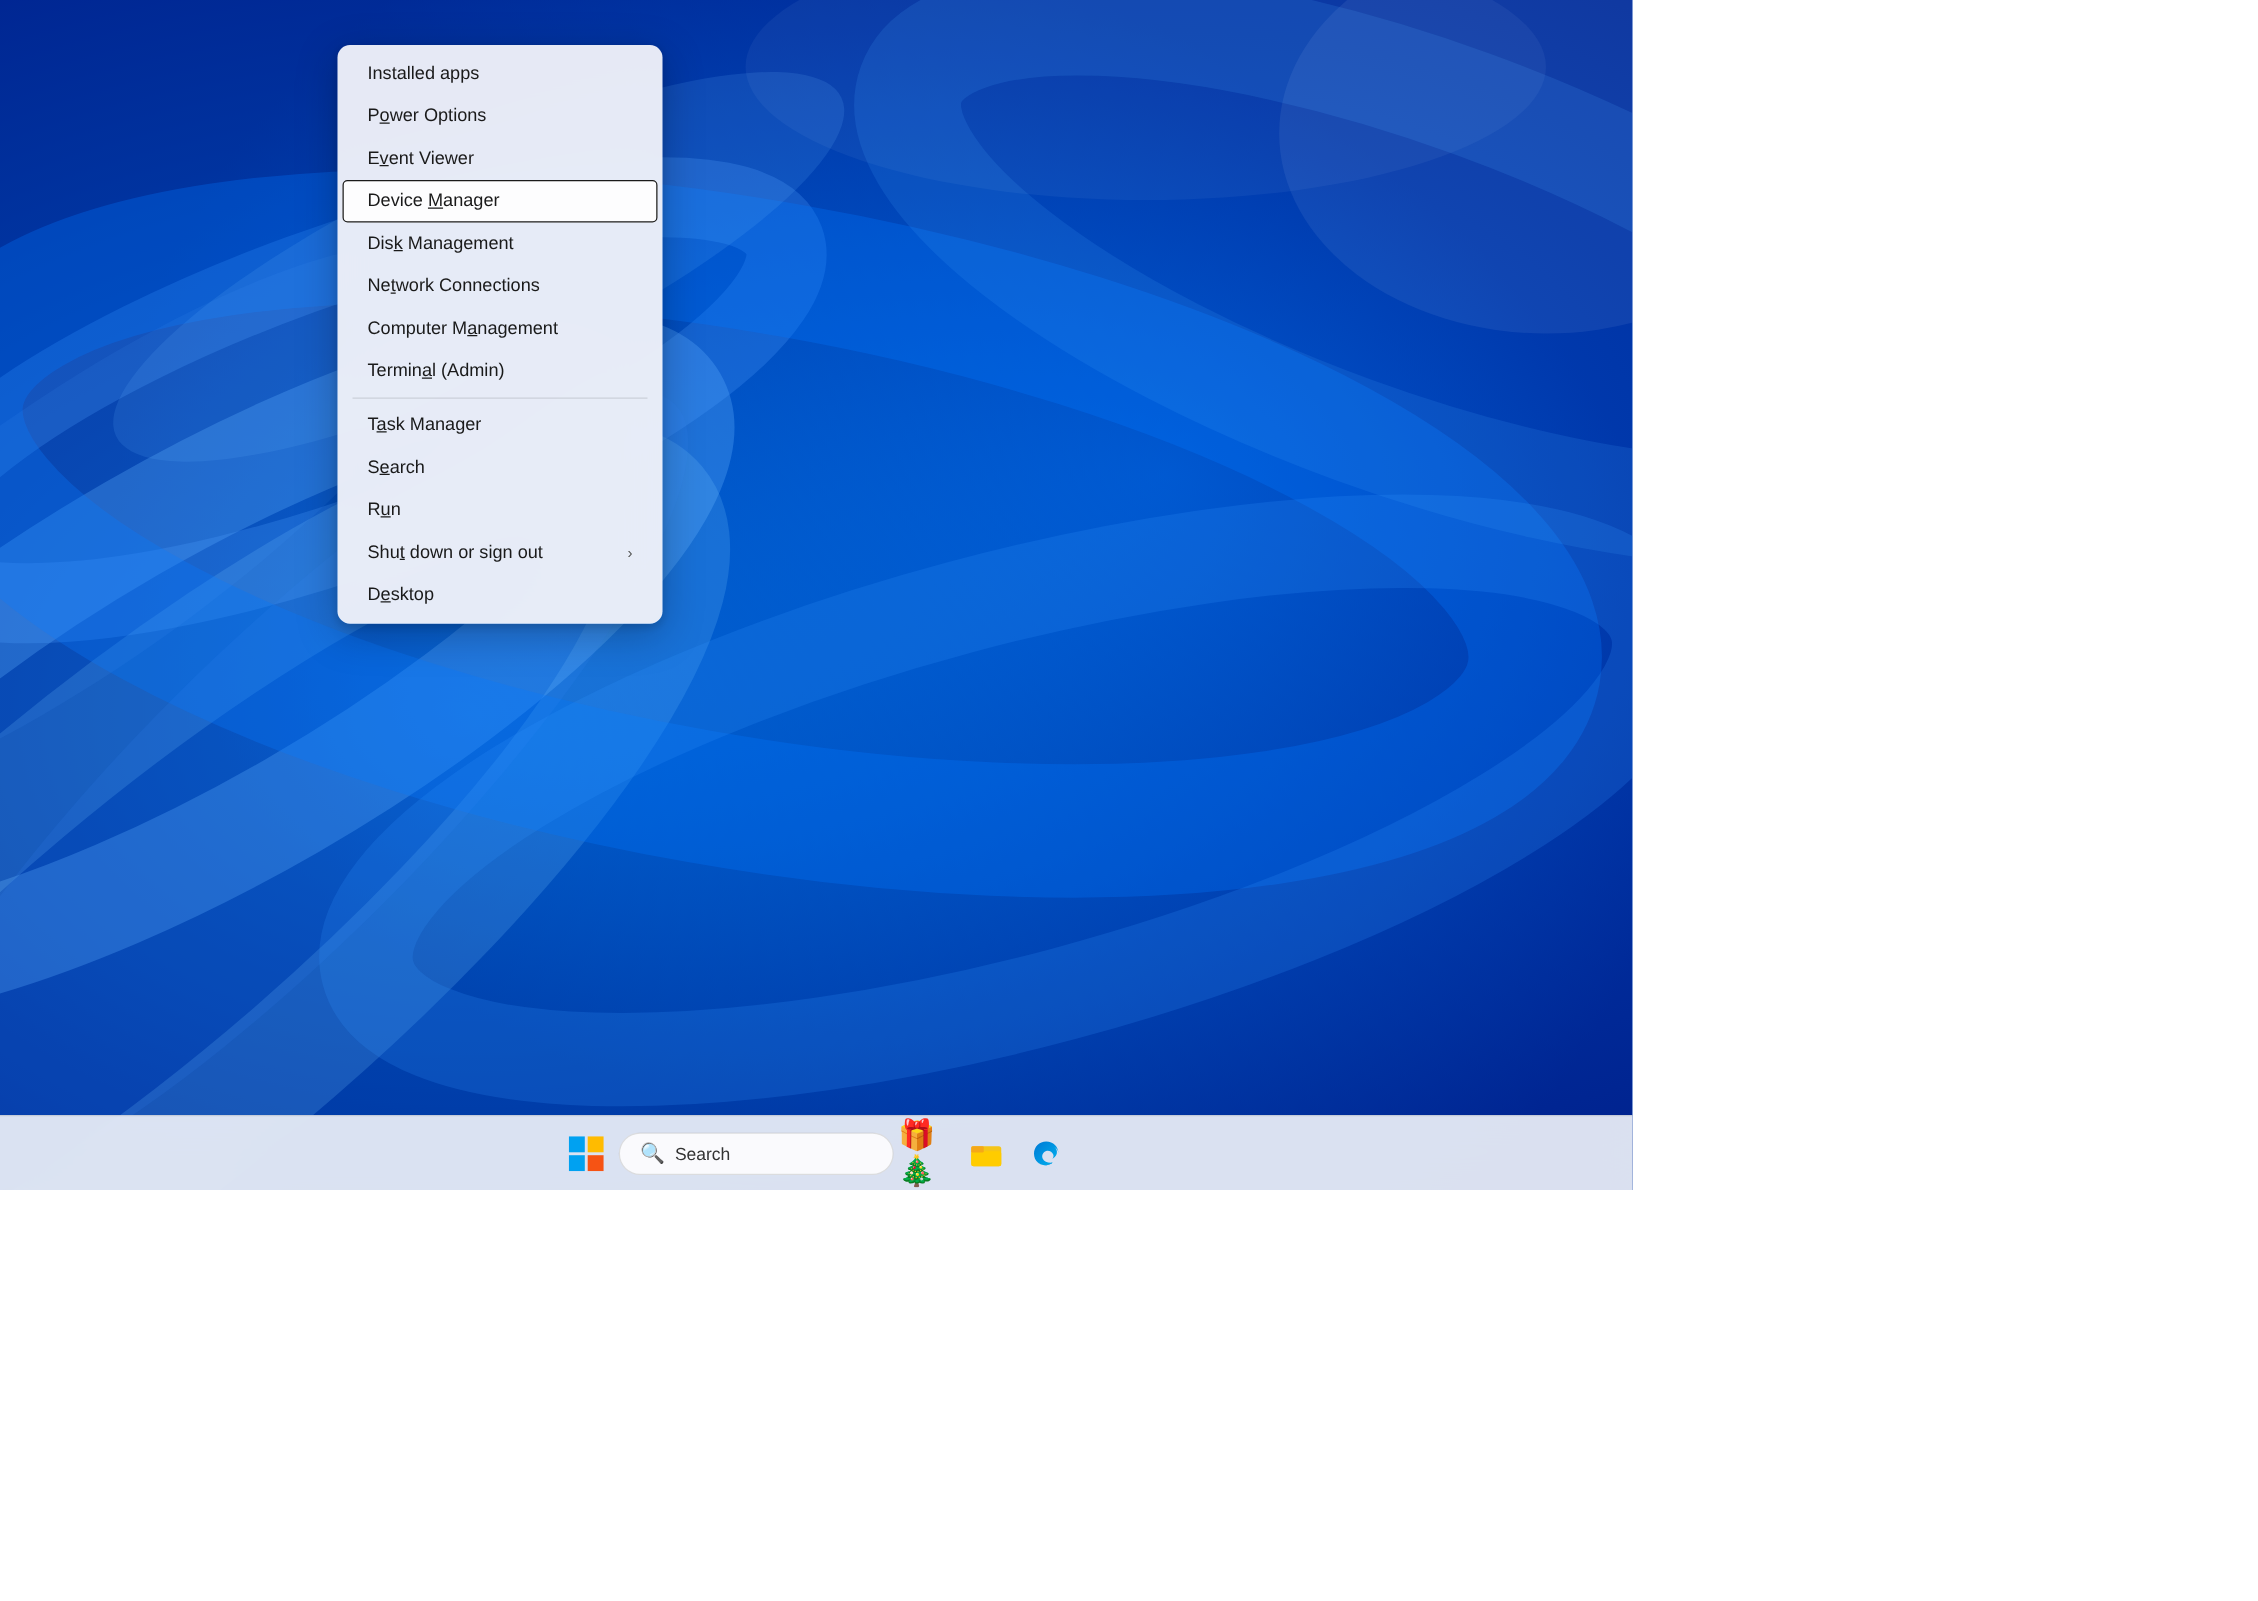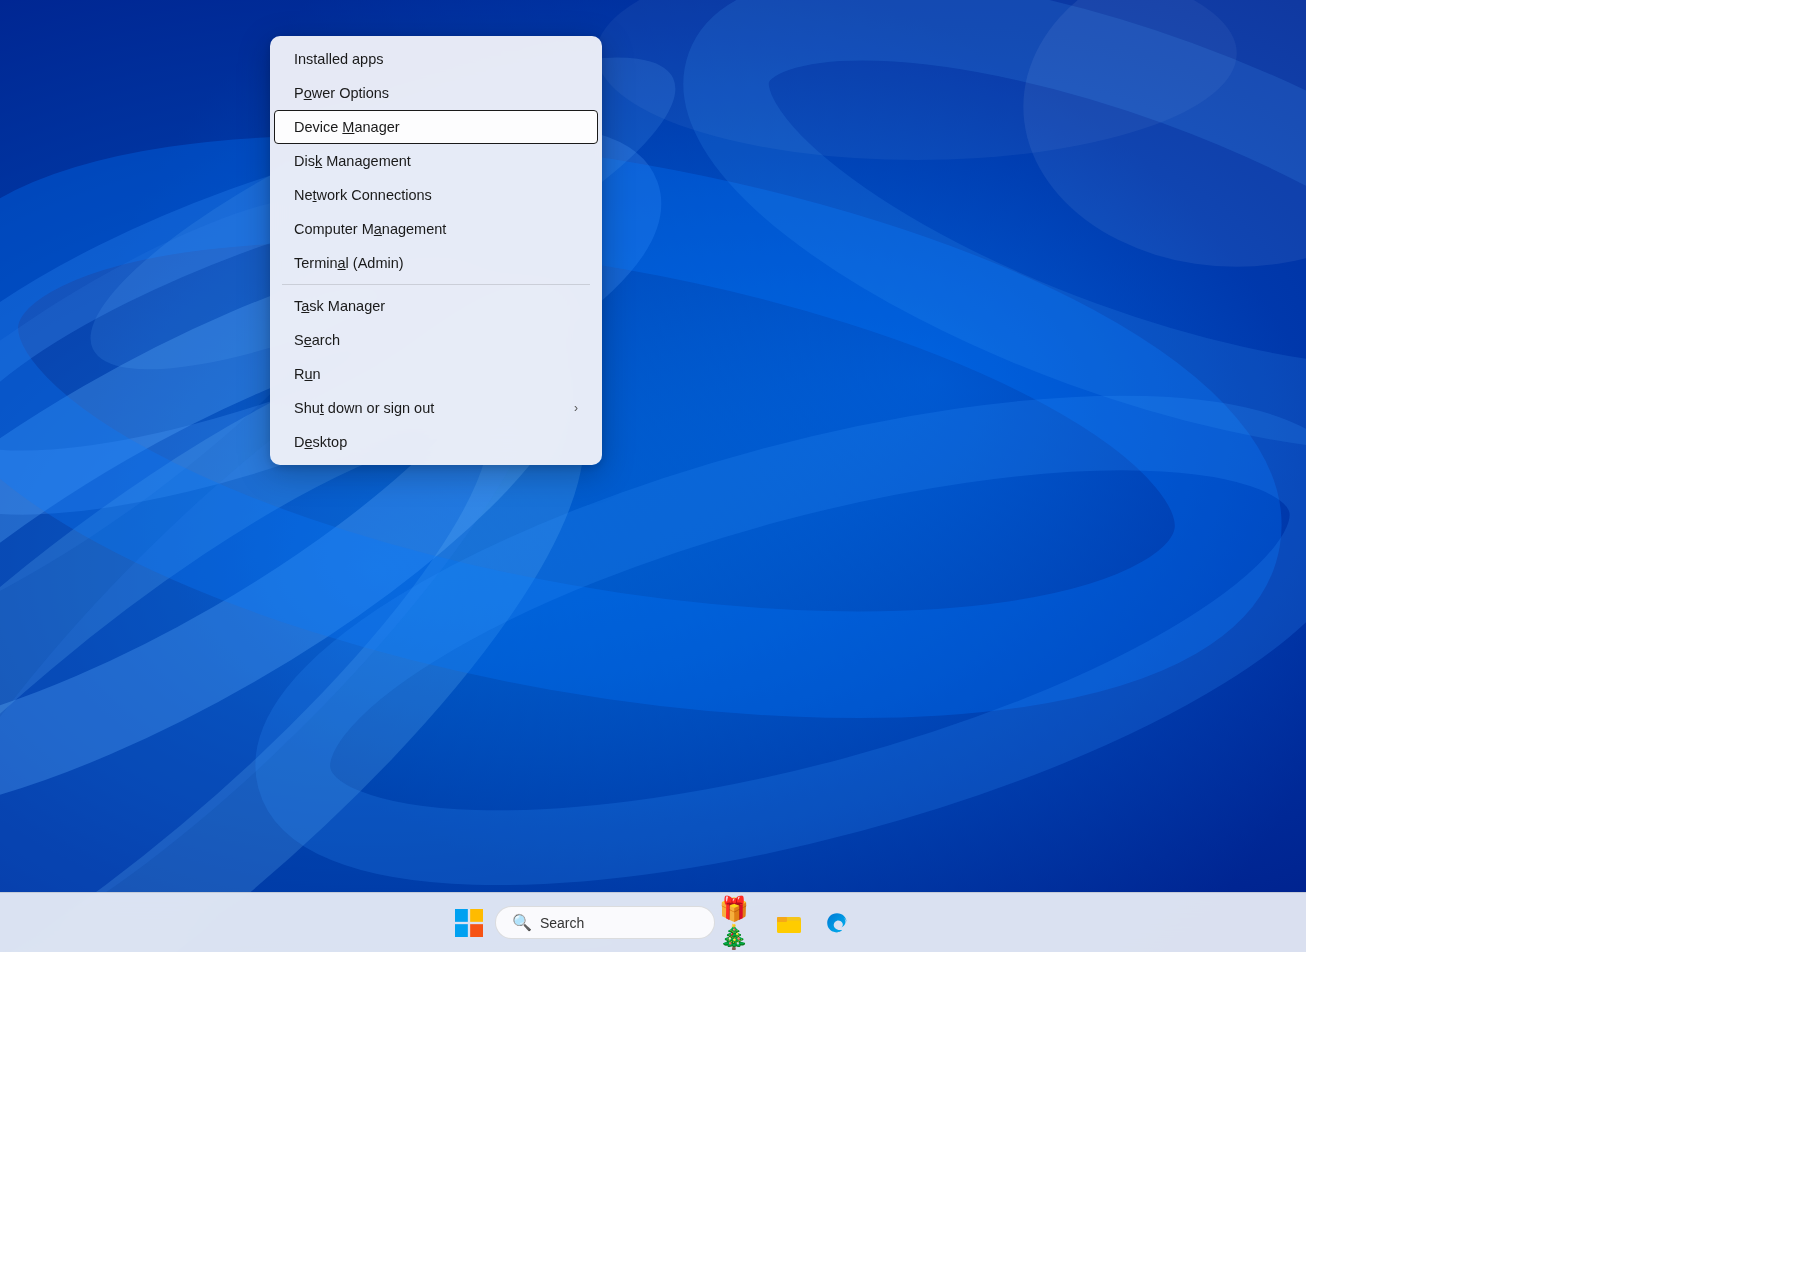--- a/index.html
+++ b/index.html
@@ -101,21 +101,21 @@
       border-radius: 6px;
       cursor: pointer;
       font-size: 24px;
     }
 
     
     .context-menu {
       position: absolute;
       left: 270px;
       top: 36px;
-      width: 332px;
+      width: 260px;
       background: rgba(237, 240, 248, 0.97);
       border-radius: 10px;
       box-shadow: 0 8px 32px rgba(0,0,0,0.25), 0 2px 8px rgba(0,0,0,0.15);
       padding: 6px 0;
       z-index: 100;
       backdrop-filter: blur(20px);
     }
 
     .menu-item {
       display: flex;
@@ -181,20 +181,23 @@
   </svg>
 
   <div class="context-menu" id="contextMenu">
 
   <div class="menu-item">
         <span>Installed apps</span>
       </div>
       <div class="menu-item">
         <span>P<u>o</u>wer Options</span>
       </div>
+      <div class="menu-item">
+        <span>E<u>v</u>ent Viewer</span>
+      </div>
       <div class="menu-item active">
         <span>Device <u>M</u>anager</span>
       </div>
       <div class="menu-item">
         <span>Dis<u>k</u> Management</span>
       </div>
       <div class="menu-item">
         <span>Ne<u>t</u>work Connections</span>
       </div>
       <div class="menu-item">

